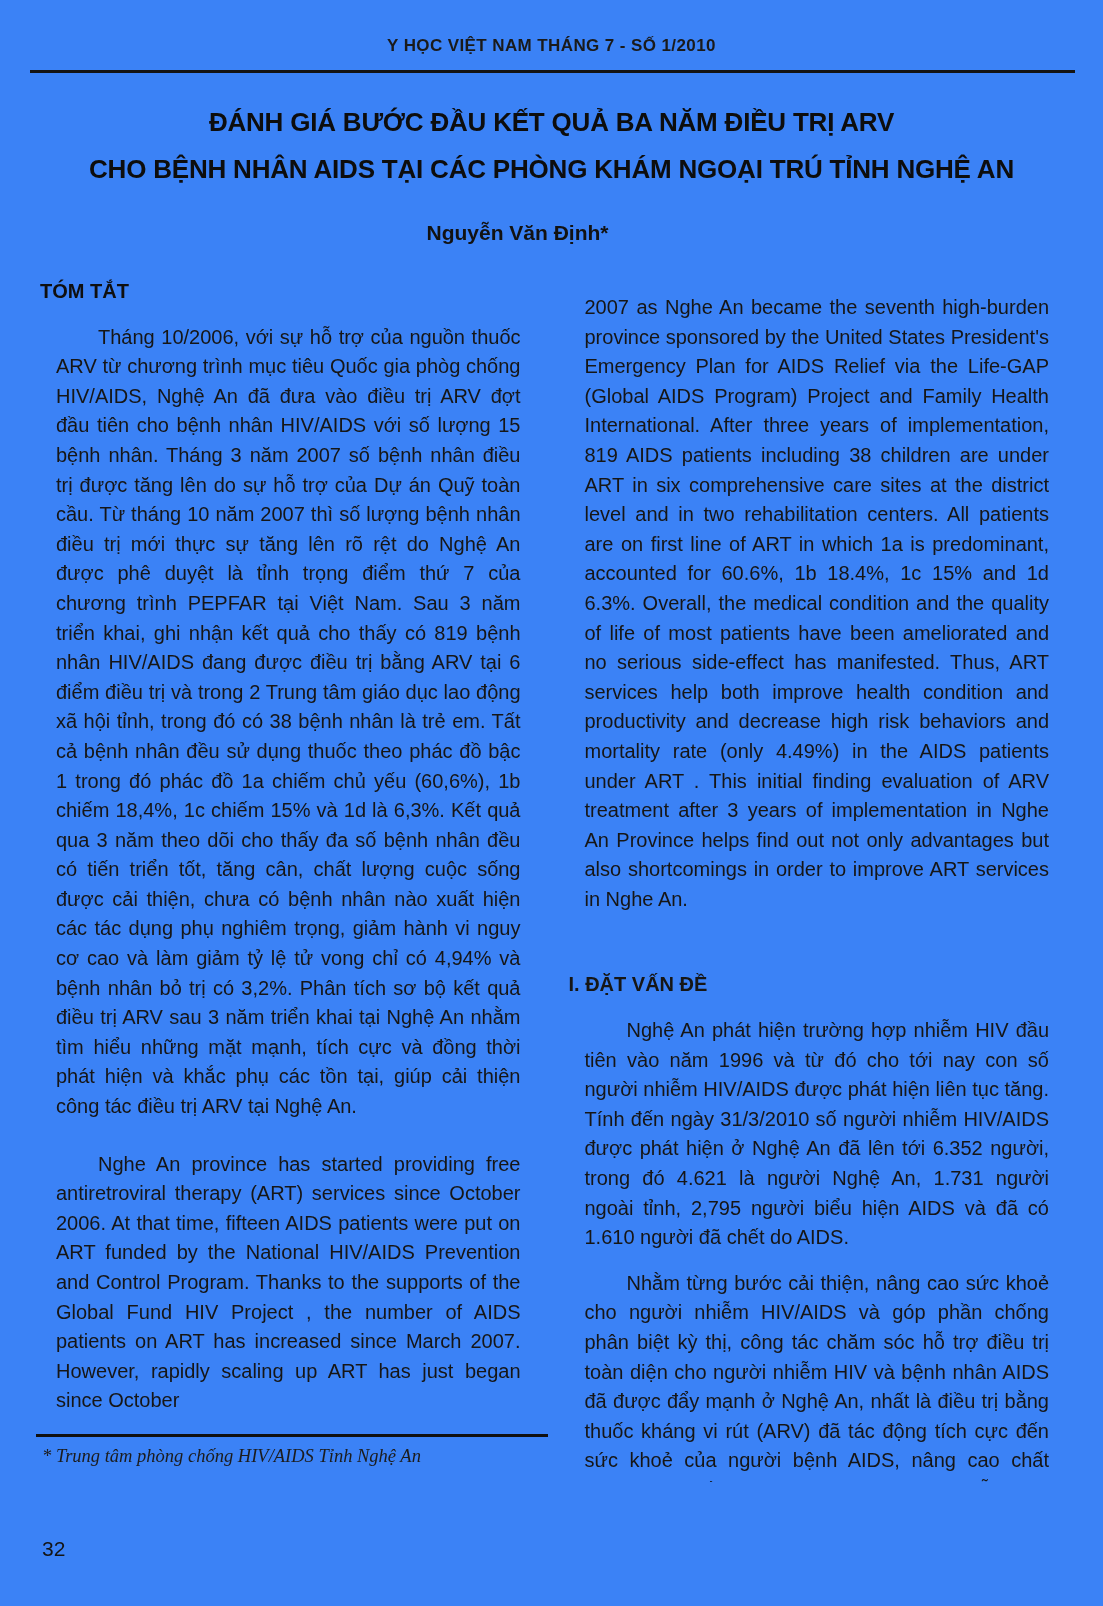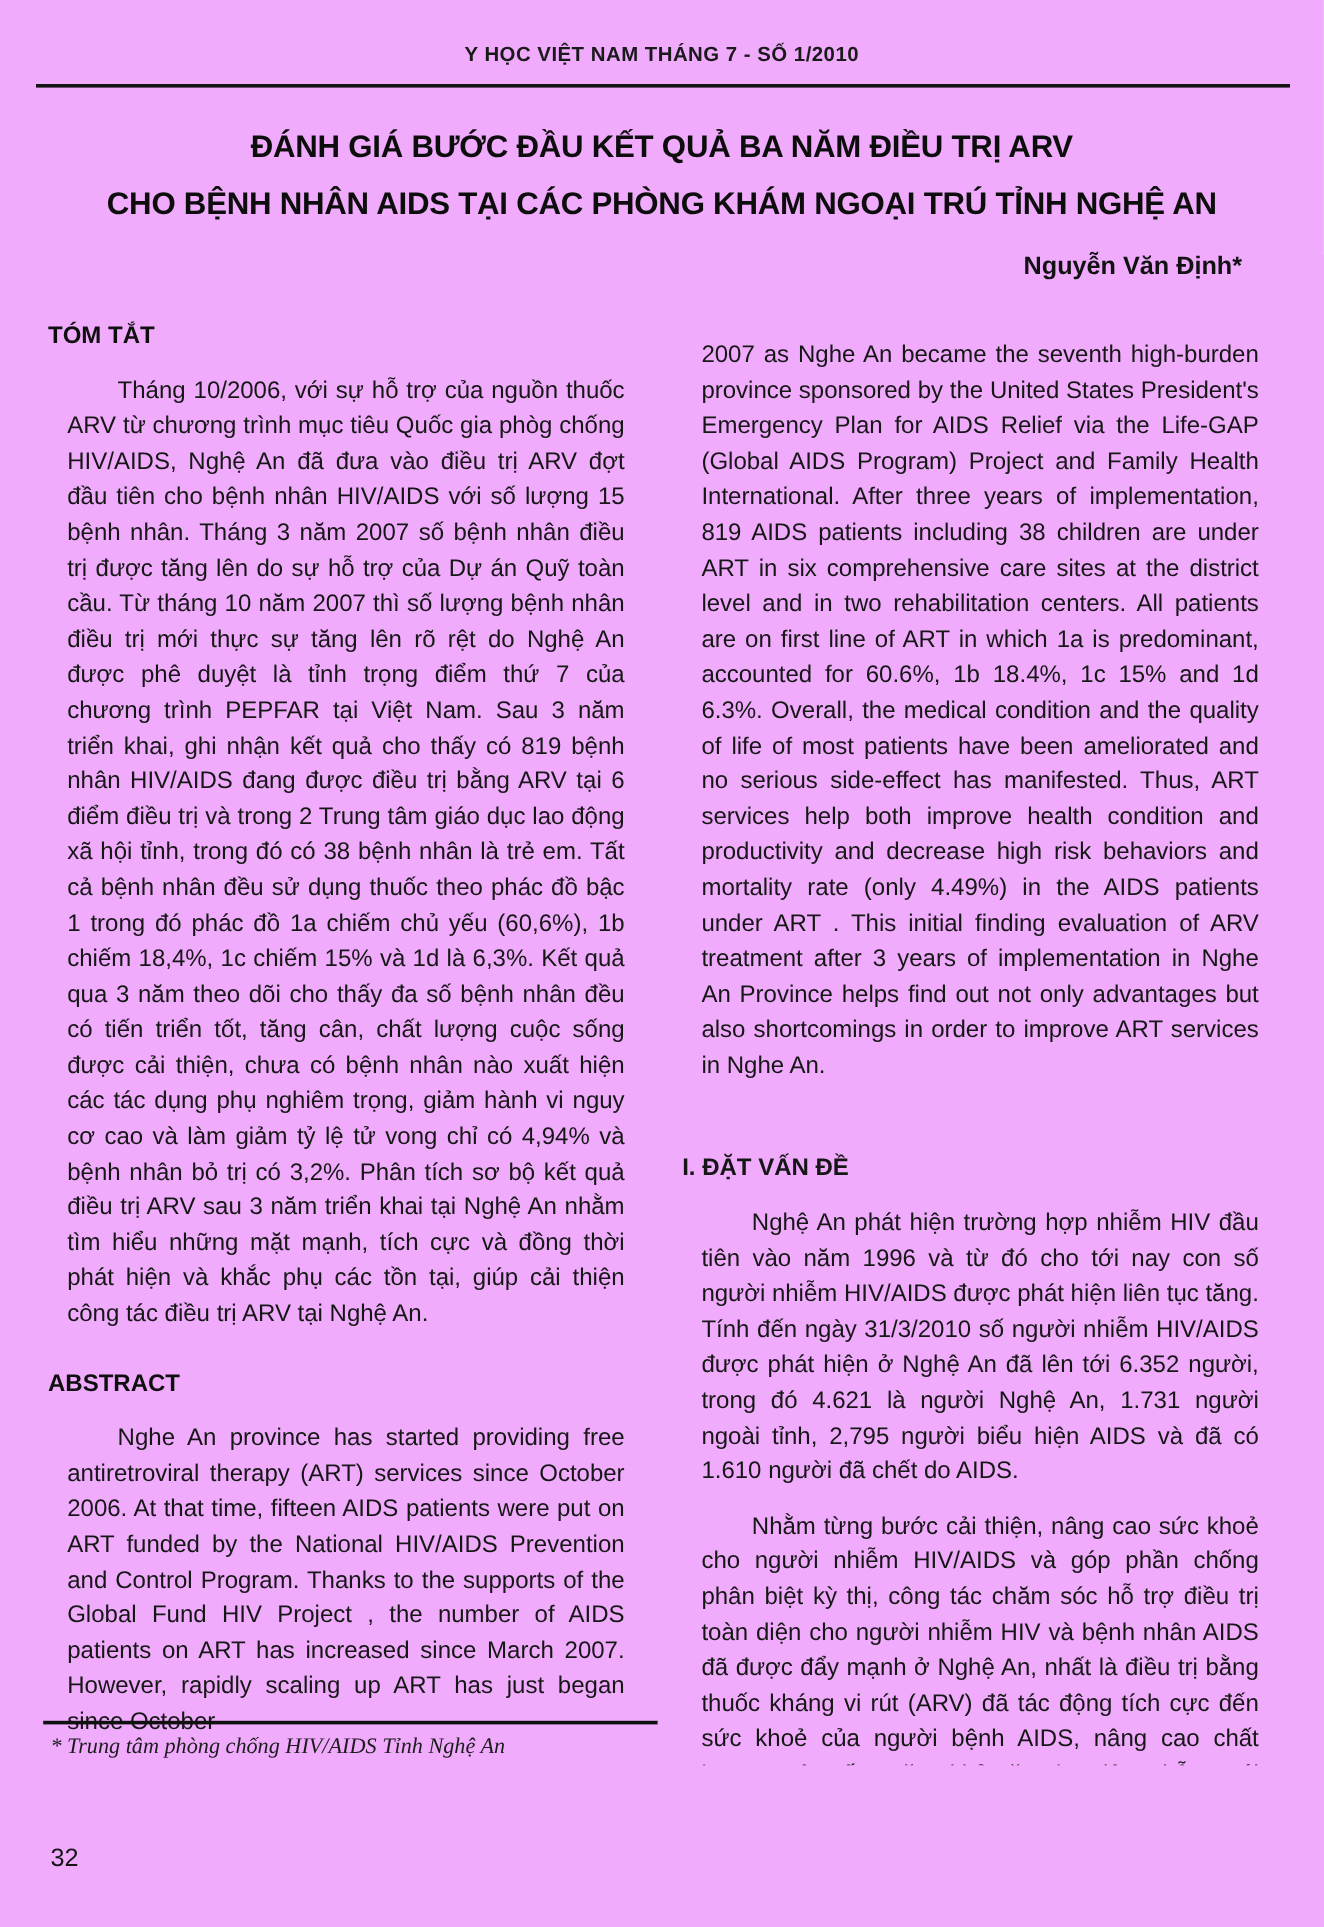--- a/index.html
+++ b/index.html
@@ -6,21 +6,21 @@
   body{
     background:#e8e8e6;
     font-family:"Liberation Sans","DejaVu Sans",sans-serif;
     -webkit-font-smoothing:antialiased;
   }
   .page{
     position:relative;
     width:1103px;
     height:1606px;
     margin:0 auto;
-    background:#f0abfc;
+    background:#3b82f6;
     color:#161616;
     overflow:hidden;
     box-sizing:border-box;
   }
   .journal-header{
     margin-top:36px;
     text-align:center;
     font-size:17px;
     font-weight:bold;
     letter-spacing:.4px;
@@ -35,22 +35,22 @@
     margin:26px 50px 0 50px;
     text-align:center;
     font-size:26px;
     line-height:47px;
     font-weight:bold;
     letter-spacing:-0.2px;
     color:#0d0d0d;
     white-space:pre-line;
   }
   .article-author{
-    margin:17px 68px 0 0;
-    text-align:right;
+    margin:28px 68px 0 0;
+    text-align:center;
     font-size:21px;
     font-weight:bold;
     color:#121212;
   }
   .cols{
     display:flex;
     gap:32px;
     padding:0 38px 0 40px;
     margin-top:32px;
     height:1205px;
@@ -132,21 +132,20 @@
   <div class="article-author">Nguyễn Văn Định*</div>
 
   <div class="cols">
 
     <div class="col">
       <div class="sec-heading">TÓM TẮT</div>
 
       <p class="para">Tháng 10/2006, với sự hỗ trợ của nguồn thuốc ARV từ chương trình mục tiêu Quốc gia phòg chống HIV/AIDS, Nghệ An đã đưa vào điều trị ARV đợt đầu tiên cho bệnh nhân HIV/AIDS với số lượng 15 bệnh nhân. Tháng 3 năm 2007 số bệnh nhân điều trị được tăng lên do sự hỗ trợ của Dự án Quỹ toàn cầu. Từ tháng 10 năm 2007 thì số lượng bệnh nhân điều trị mới thực sự tăng lên rõ rệt do Nghệ An được phê duyệt là tỉnh trọng điểm thứ 7 của chương trình PEPFAR tại Việt Nam. Sau 3 năm triển khai, ghi nhận kết quả cho thấy có 819 bệnh nhân HIV/AIDS đang được điều trị bằng ARV tại 6 điểm điều trị và trong 2 Trung tâm giáo dục lao động xã hội tỉnh, trong đó có 38 bệnh nhân là trẻ em. Tất cả bệnh nhân đều sử dụng thuốc theo phác đồ bậc 1 trong đó phác đồ 1a chiếm chủ yếu (60,6%), 1b chiếm 18,4%, 1c chiếm 15% và 1d là 6,3%. Kết quả qua 3 năm theo dõi cho thấy đa số bệnh nhân đều có tiến triển tốt, tăng cân, chất lượng cuộc sống được cải thiện, chưa có bệnh nhân nào xuất hiện các tác dụng phụ nghiêm trọng, giảm hành vi nguy cơ cao và làm giảm tỷ lệ tử vong chỉ có 4,94% và bệnh nhân bỏ trị có 3,2%. Phân tích sơ bộ kết quả điều trị ARV sau 3 năm triển khai tại Nghệ An nhằm tìm hiểu những mặt mạnh, tích cực và đồng thời phát hiện và khắc phụ các tồn tại, giúp cải thiện công tác điều trị ARV tại Nghệ An.</p>
 
       <div class="abstract-block">
-        <div class="sec-heading">ABSTRACT</div>
 
 
         <p class="para">Nghe An province has started providing free antiretroviral therapy (ART) services since October 2006. At that time, fifteen AIDS patients were put on ART funded by the National HIV/AIDS Prevention and Control Program. Thanks to the supports of the Global Fund HIV Project , the number of AIDS patients on ART has increased since March 2007. However, rapidly scaling up ART has just began since October</p>
       </div>
     </div>
 
     <div class="col">
       <p class="para no-indent">2007 as Nghe An became the seventh high-burden province sponsored by the United States President's Emergency Plan for AIDS Relief via the Life-GAP (Global AIDS Program) Project and Family Health International. After three years of implementation, 819 AIDS patients including 38 children are under ART in six comprehensive care sites at the district level and in two rehabilitation centers. All patients are on first line of ART in which 1a is predominant, accounted for 60.6%, 1b 18.4%, 1c 15% and 1d 6.3%. Overall, the medical condition and the quality of life of most patients have been ameliorated and no serious side-effect has manifested. Thus, ART services help both improve health condition and productivity and decrease high risk behaviors and mortality rate (only 4.49%) in the AIDS patients under ART . This initial finding evaluation of ARV treatment after 3 years of implementation in Nghe An Province helps find out not only advantages but also shortcomings in order to improve ART services in Nghe An.</p>
 
       <div class="section1-heading">I. ĐẶT VẤN ĐỀ</div>

